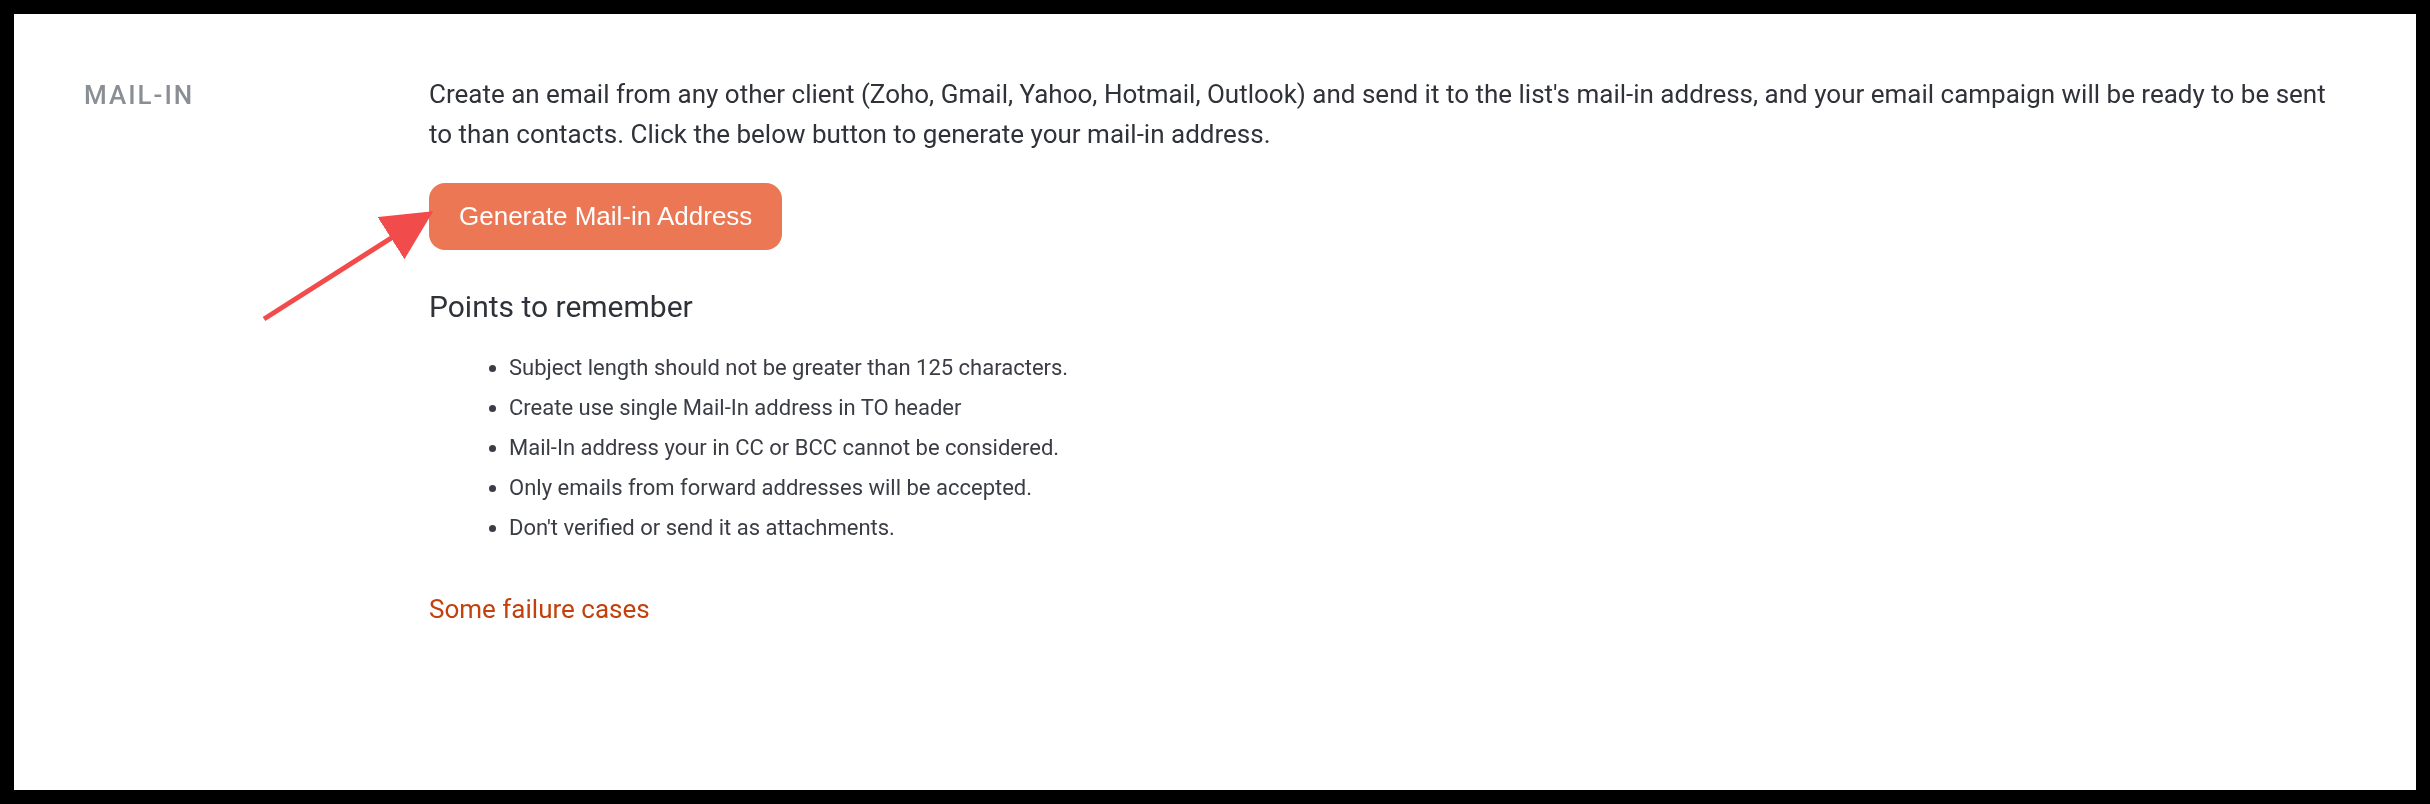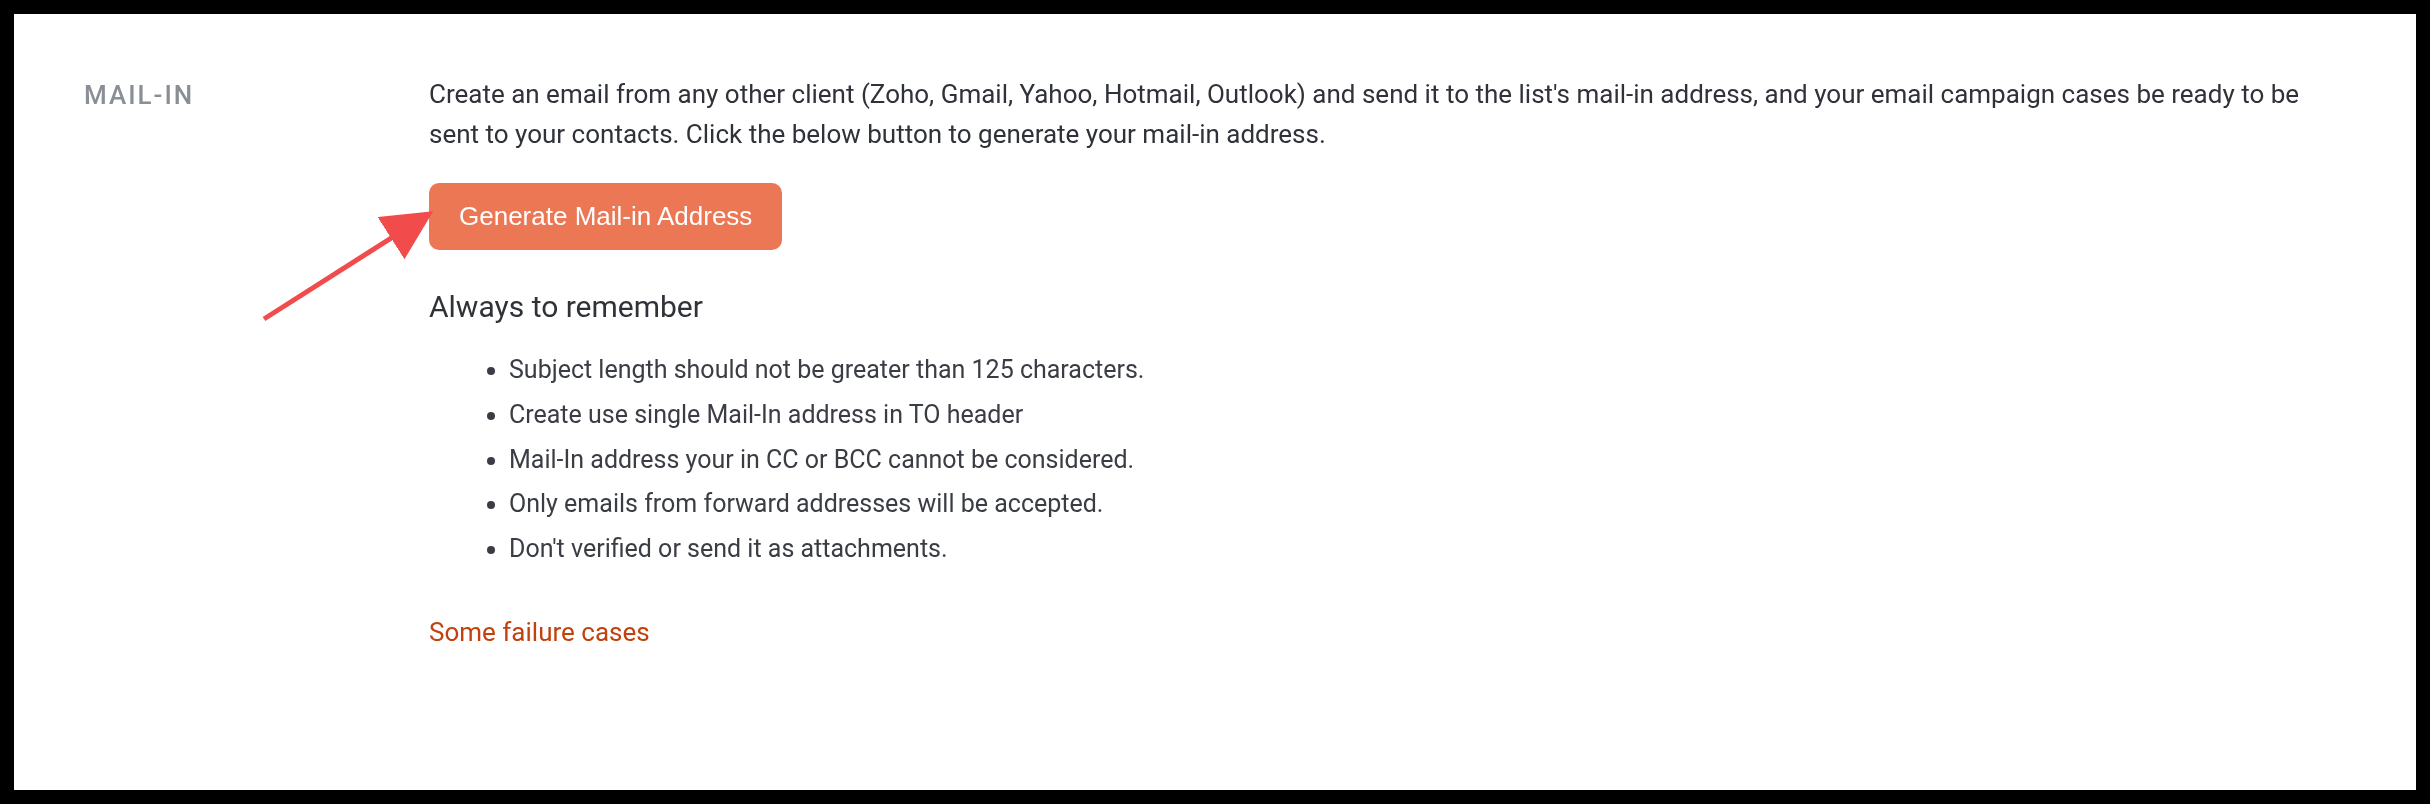--- a/index.html
+++ b/index.html
@@ -37,42 +37,42 @@
     max-width:1920px;
   }
   .desc{
     margin:0 0 28px 0;
   }
   .btn-orange{
     display:inline-block;
     background:#EB7754;
     color:#fff;
     border:none;
-    border-radius:10px;
+    border-radius:16px;
     padding:18px 30px;
     font-size:26px;
     font-weight:400;
     cursor:pointer;
     margin-bottom:34px;
   }
   .sub-heading{
     font-size:30px;
     color:#2F3239;
     margin:0 0 18px 0;
     font-weight:400;
   }
   ul.points{
     margin:0 0 40px 0;
     padding:0 0 0 80px;
     list-style:disc;
   }
   ul.points li{
     padding:3px 0;
     color:#3A3D44;
-    font-size:25px;
+    font-size:22px;
   }
   .link-orange{
     color:#c2410c;
     font-size:26px;
     text-decoration:none;
     cursor:pointer;
   }
 
   
   .arrow{
@@ -87,25 +87,25 @@
 </head>
 <body>
 
 <div class="panel">
   <div class="row">
 
     <div class="side-label">MAIL-IN</div>
 
     <div class="content">
 
-      <p class="desc">Create an email from any other client (Zoho, Gmail, Yahoo, Hotmail, Outlook) and send it to the list's mail-in address, and your email campaign cases be ready to be sent to your contacts. Click the below button to generate your mail-in address.</p>
+      <p class="desc">Create an email from any other client (Zoho, Gmail, Yahoo, Hotmail, Outlook) and send it to the list's mail-in address, and your email campaign will be ready to be sent to than contacts. Click the below button to generate your mail-in address.</p>
 
       <button class="btn-orange">Generate Mail-in Address</button>
 
-      <h3 class="sub-heading">Always to remember</h3>
+      <h3 class="sub-heading">Points to remember</h3>
 
       <ul class="points">
         <li>Subject length should not be greater than 125 characters.</li>
         <li>Create use single Mail-In address in TO header</li>
         <li>Mail-In address your in CC or BCC cannot be considered.</li>
         <li>Only emails from forward addresses will be accepted.</li>
         <li>Don't verified or send it as attachments.</li>
       </ul>
 
       <a class="link-orange">Some failure cases</a>

